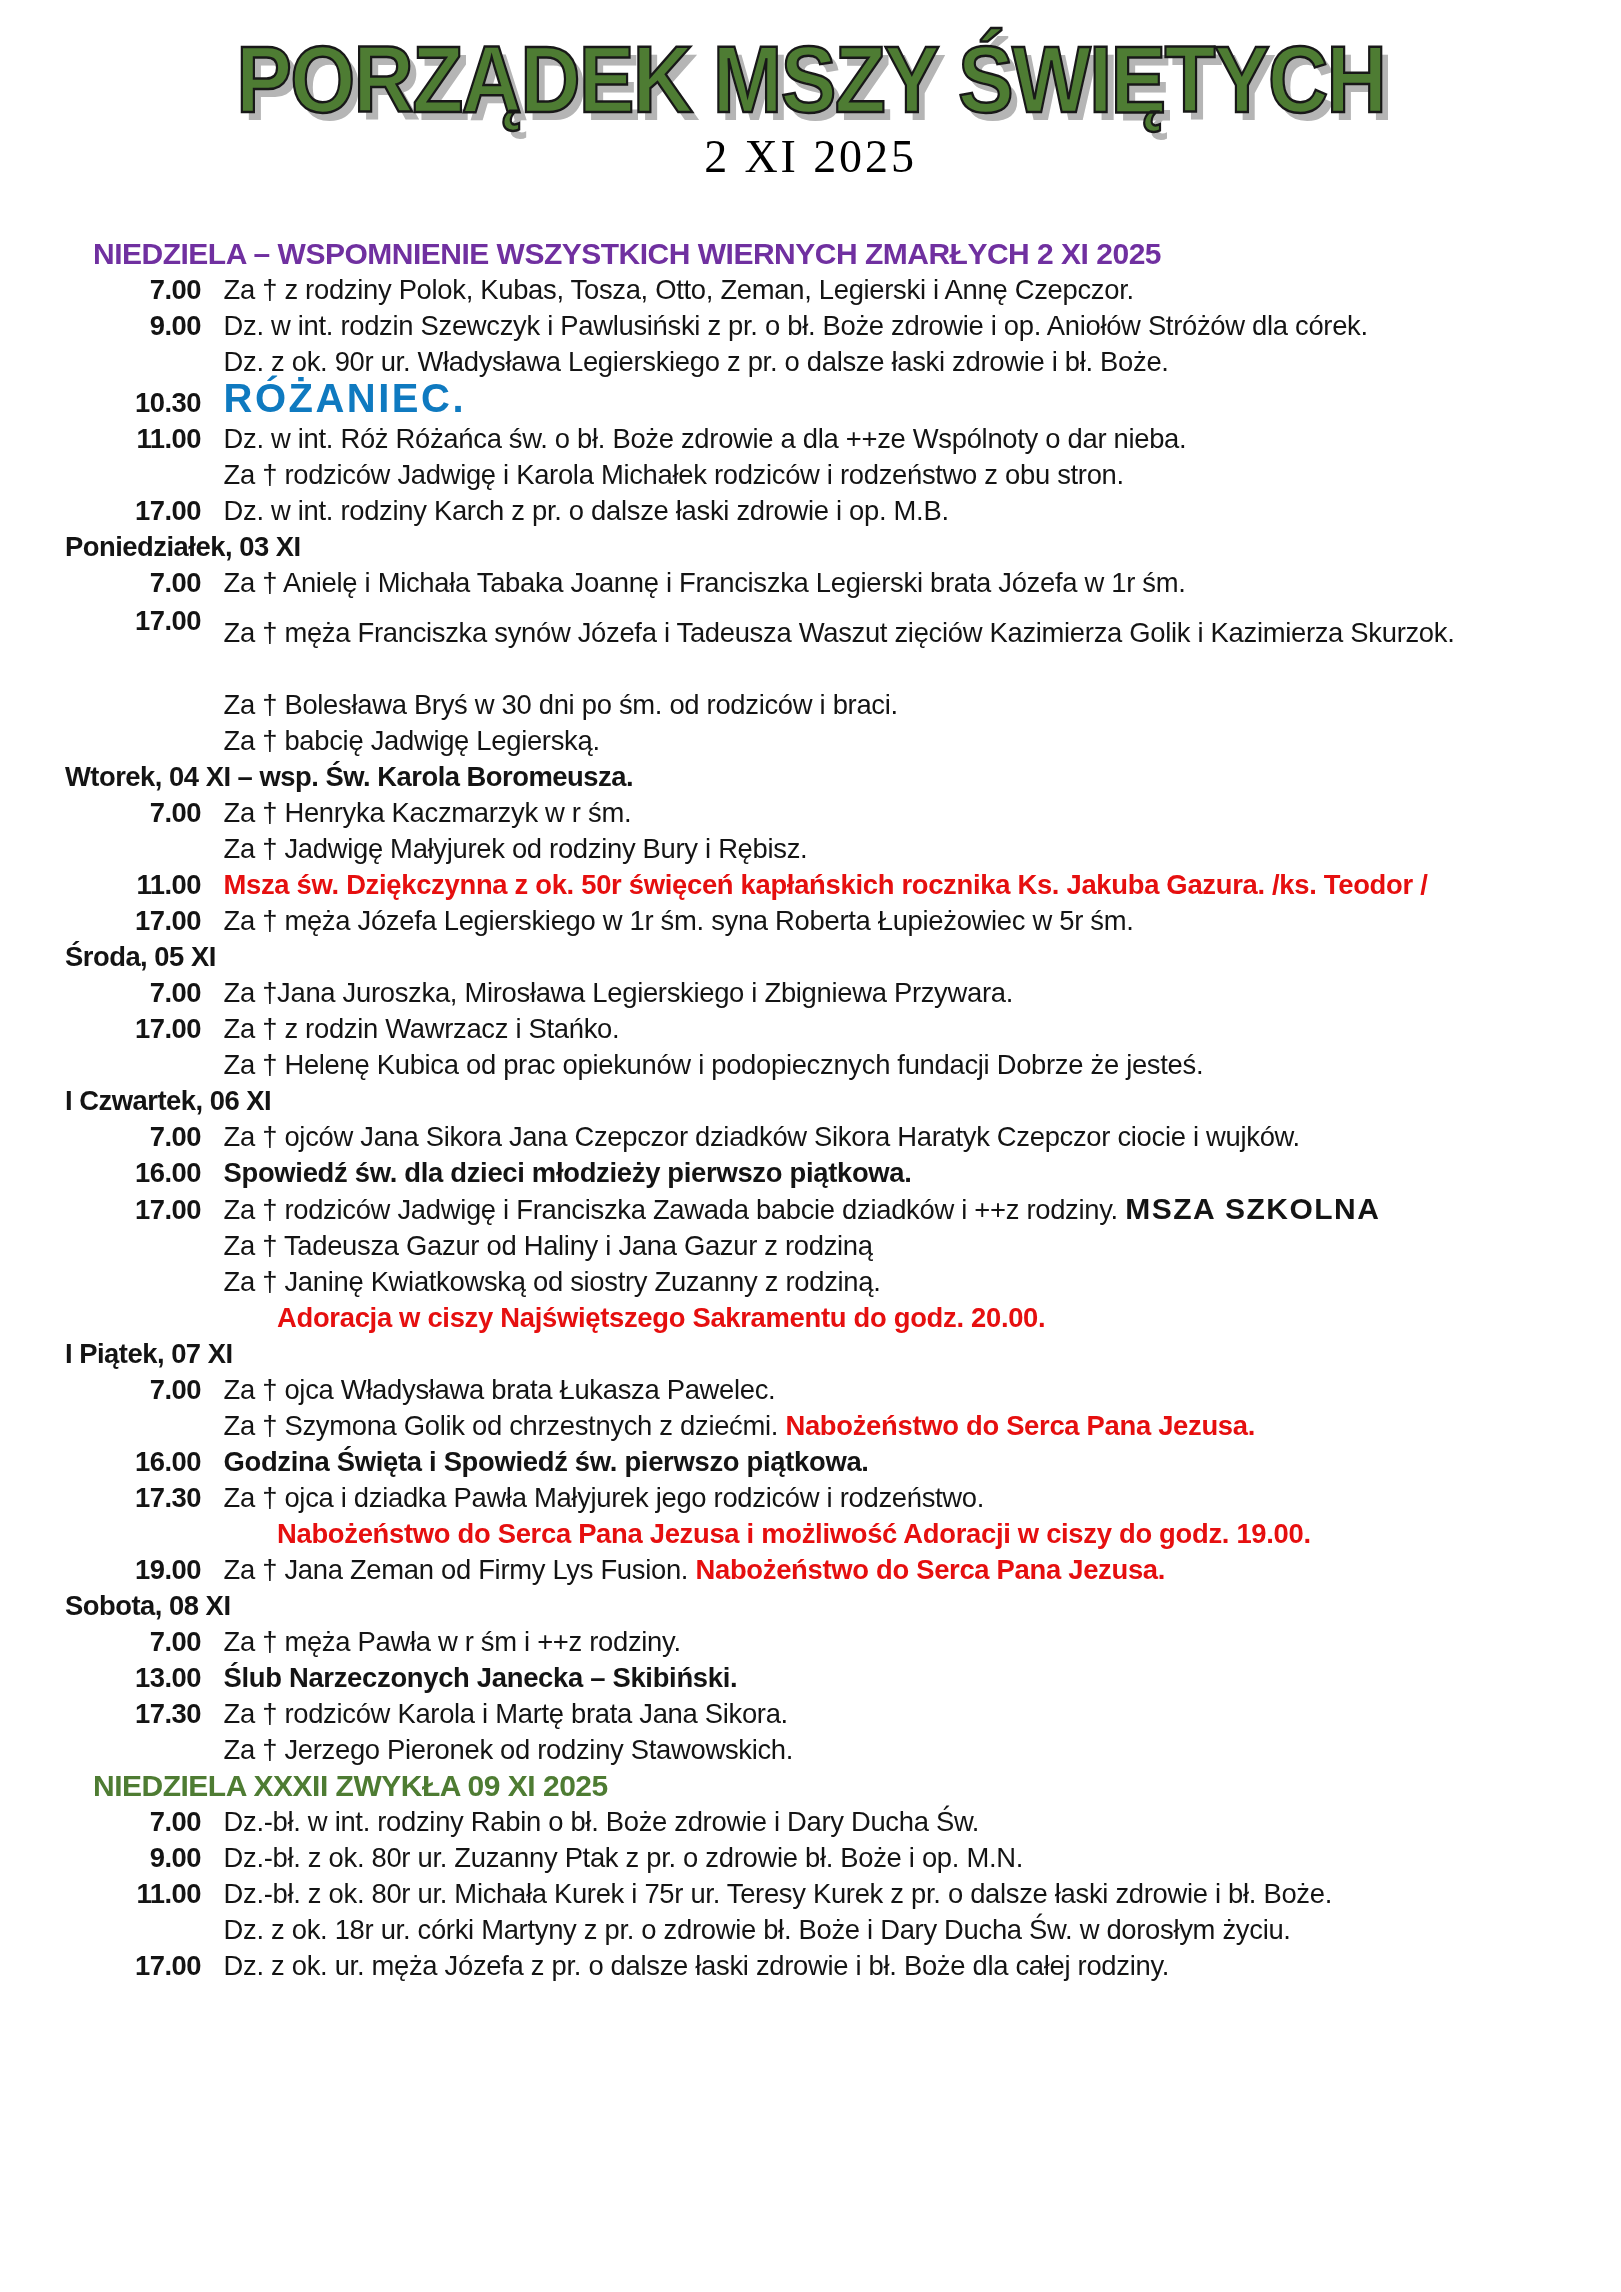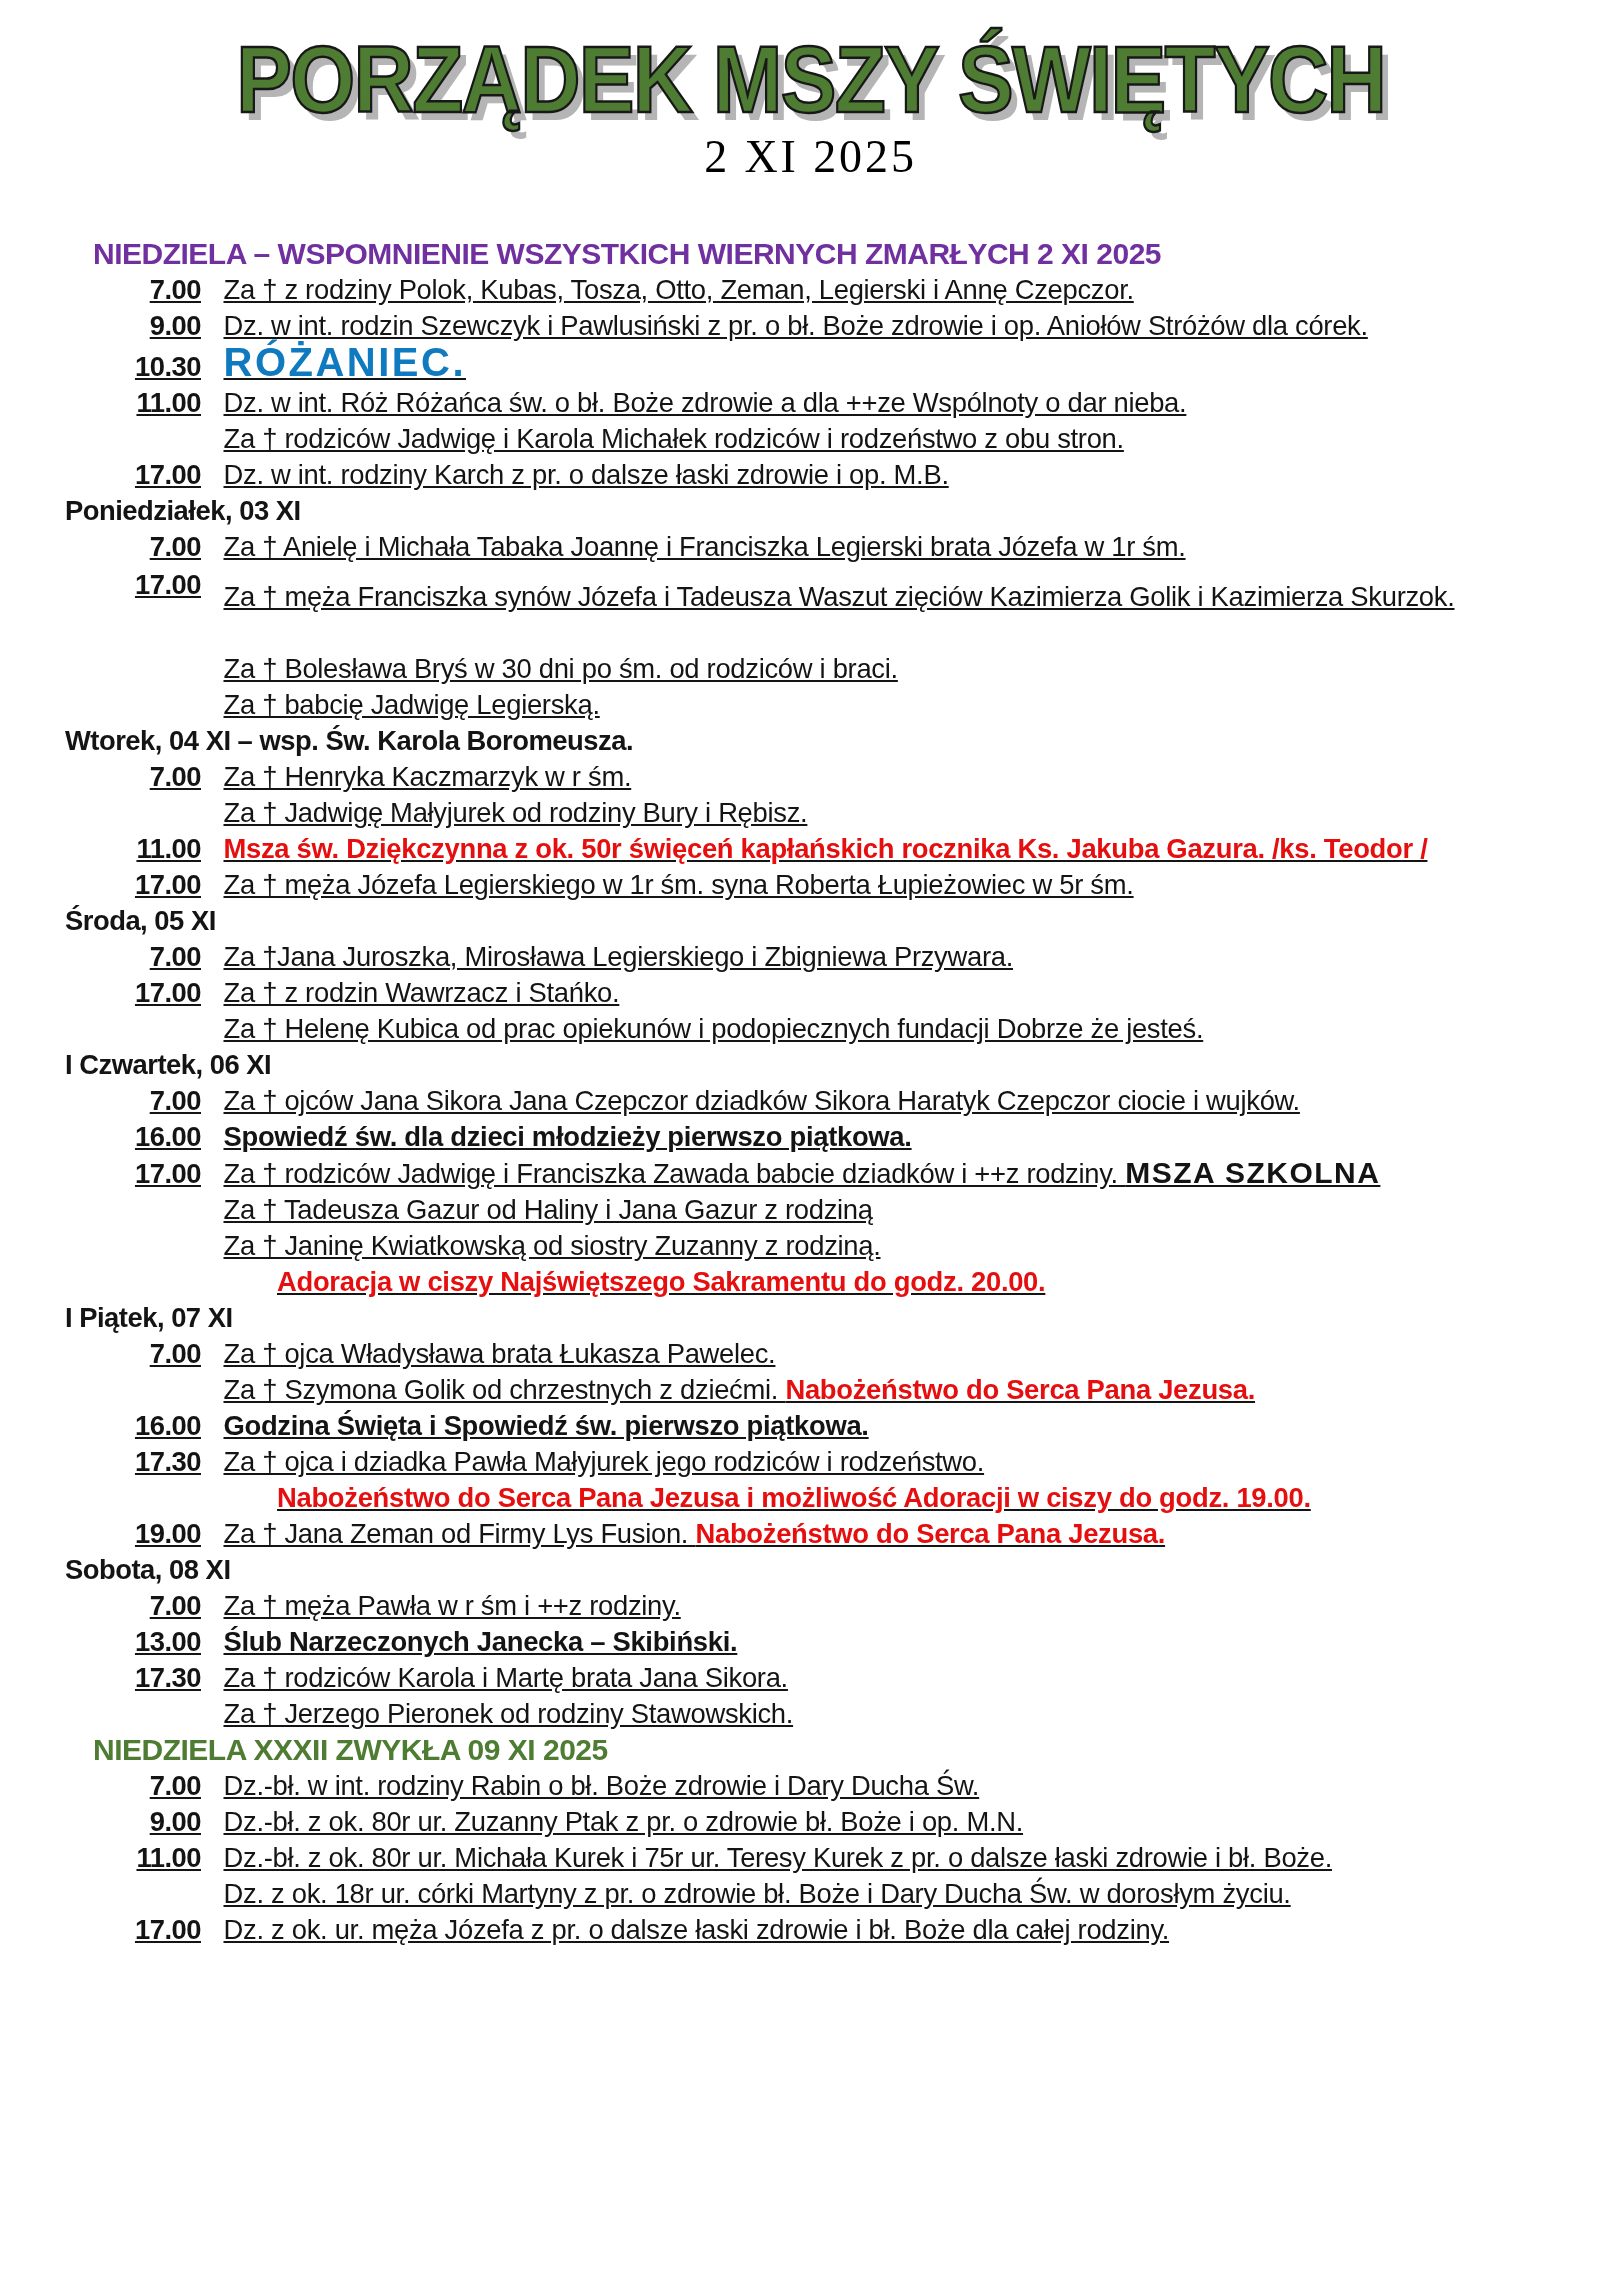--- a/index.html
+++ b/index.html
@@ -35,21 +35,21 @@
     margin-top:0;
     color:#000;
   }
   
   #rows{padding-top:53px;}
   .row{line-height:36px;}
   .row.section{padding-left:93px;font-weight:bold;font-size:30px;letter-spacing:-0.5px;white-space:nowrap;}
   .row.section.purple{color:#7030a0;}
   .row.section.green{color:#4e7c33;}
   .row.day{padding-left:65px;font-weight:bold;font-size:27.4px;letter-spacing:-0.5px;white-space:nowrap;}
-  .row.entry{display:flex;align-items:baseline;text-decoration:underline;}
+  .row.entry{display:flex;align-items:baseline;}
   .row .time{flex:0 0 201px;width:201px;text-align:right;font-weight:bold;font-size:27.4px;letter-spacing:-0.5px;}
   .row .text{padding-left:22.5px;font-size:27.4px;letter-spacing:-0.3px;white-space:nowrap;}
   .row.indent1 .text{padding-left:76px;}
   .row.raised .time{position:relative;top:-12.7px;}
   .row.raised .text{padding-top:14.7px;}
   .row.spacer{height:36px;}
   .st-normal{}
   .st-bold{font-weight:bold;}
   .st-redbold{color:#e60f0f;font-weight:bold;}
   .st-bluebold{color:#0f7ac0;font-weight:bold;font-size:40px;letter-spacing:2.5px;}
@@ -67,20 +67,24 @@
       <div class="row section purple">NIEDZIELA – WSPOMNIENIE WSZYSTKICH WIERNYCH ZMARŁYCH 2 XI 2025</div>
       <div class="row entry">
         <span class="time">7.00</span>
         <span class="text"><span class="st-normal">Za † z rodziny Polok, Kubas, Tosza, Otto, Zeman, Legierski i Annę Czepczor.</span></span>
       </div>
       <div class="row entry">
         <span class="time">9.00</span>
         <span class="text"><span class="st-normal">Dz. w int. rodzin Szewczyk i Pawlusiński z pr. o bł. Boże zdrowie i op. Aniołów Stróżów dla córek.</span></span>
       </div>
       <div class="row entry">
+        <span class="time"></span>
+        <span class="text"><span class="st-normal">Dz. z ok. 90r ur. Władysława Legierskiego z pr. o dalsze łaski zdrowie i bł. Boże.</span></span>
+      </div>
+      <div class="row entry">
         <span class="time">10.30</span>
         <span class="text"><span class="st-bluebold">RÓŻANIEC.</span></span>
       </div>
       <div class="row entry">
         <span class="time">11.00</span>
         <span class="text"><span class="st-normal">Dz. w int. Róż Różańca św. o bł. Boże zdrowie a dla ++ze Wspólnoty o dar nieba.</span></span>
       </div>
       <div class="row entry">
         <span class="time"></span>
         <span class="text"><span class="st-normal">Za † rodziców Jadwigę i Karola Michałek rodziców i rodzeństwo z obu stron.</span></span>

